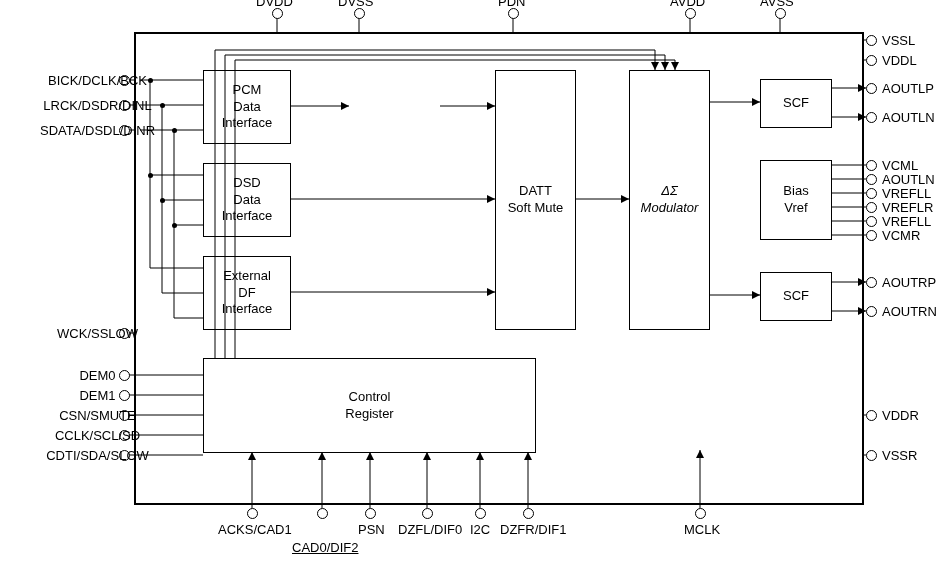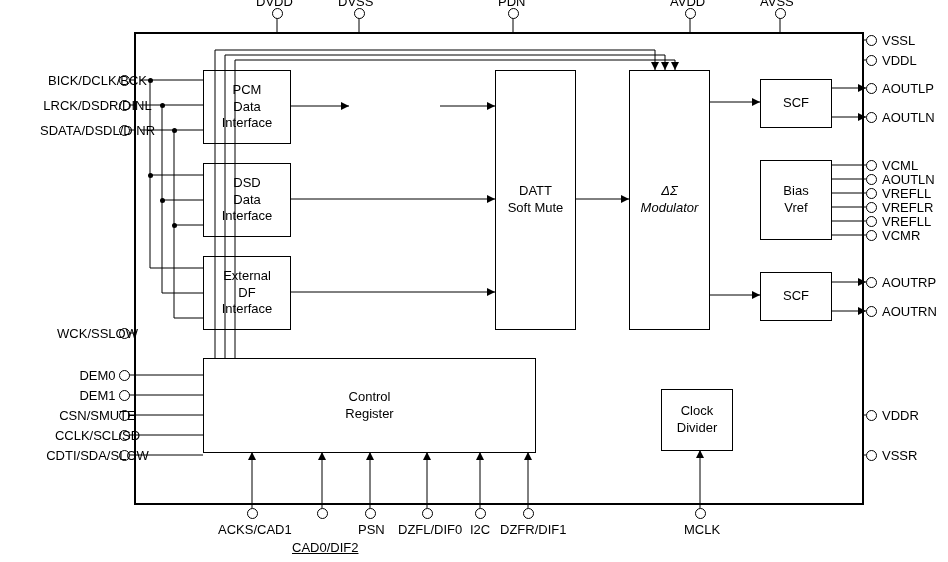--- a/index.html
+++ b/index.html
@@ -33,22 +33,20 @@
 <div class="box" style="left:495px;top:70px;width:79px;height:258px;white-space:pre;">DATT
 Soft Mute</div>
 <div class="box" style="left:629px;top:70px;width:79px;height:258px;white-space:pre;font-style:italic;">ΔΣ
 Modulator</div>
 <div class="box" style="left:760px;top:79px;width:70px;height:47px;">SCF</div>
 <div class="box" style="left:760px;top:160px;width:70px;height:78px;white-space:pre;">Bias
 Vref</div>
 <div class="box" style="left:760px;top:272px;width:70px;height:47px;">SCF</div>
 <div class="box" style="left:203px;top:358px;width:331px;height:93px;white-space:pre;">Control
 Register</div>
-<div class="box" style="left:661px;top:389px;width:70px;height:60px;white-space:pre;">Clock
-Divider</div>
 
 <svg class="wires">
 
   <line x1="277" y1="18" x2="277" y2="32"></line>
   <line x1="359" y1="18" x2="359" y2="32"></line>
   <line x1="513" y1="18" x2="513" y2="32"></line>
   <line x1="690" y1="18" x2="690" y2="32"></line>
   <line x1="780" y1="18" x2="780" y2="32"></line>
 
   <line x1="140" y1="80" x2="203" y2="80"></line>

